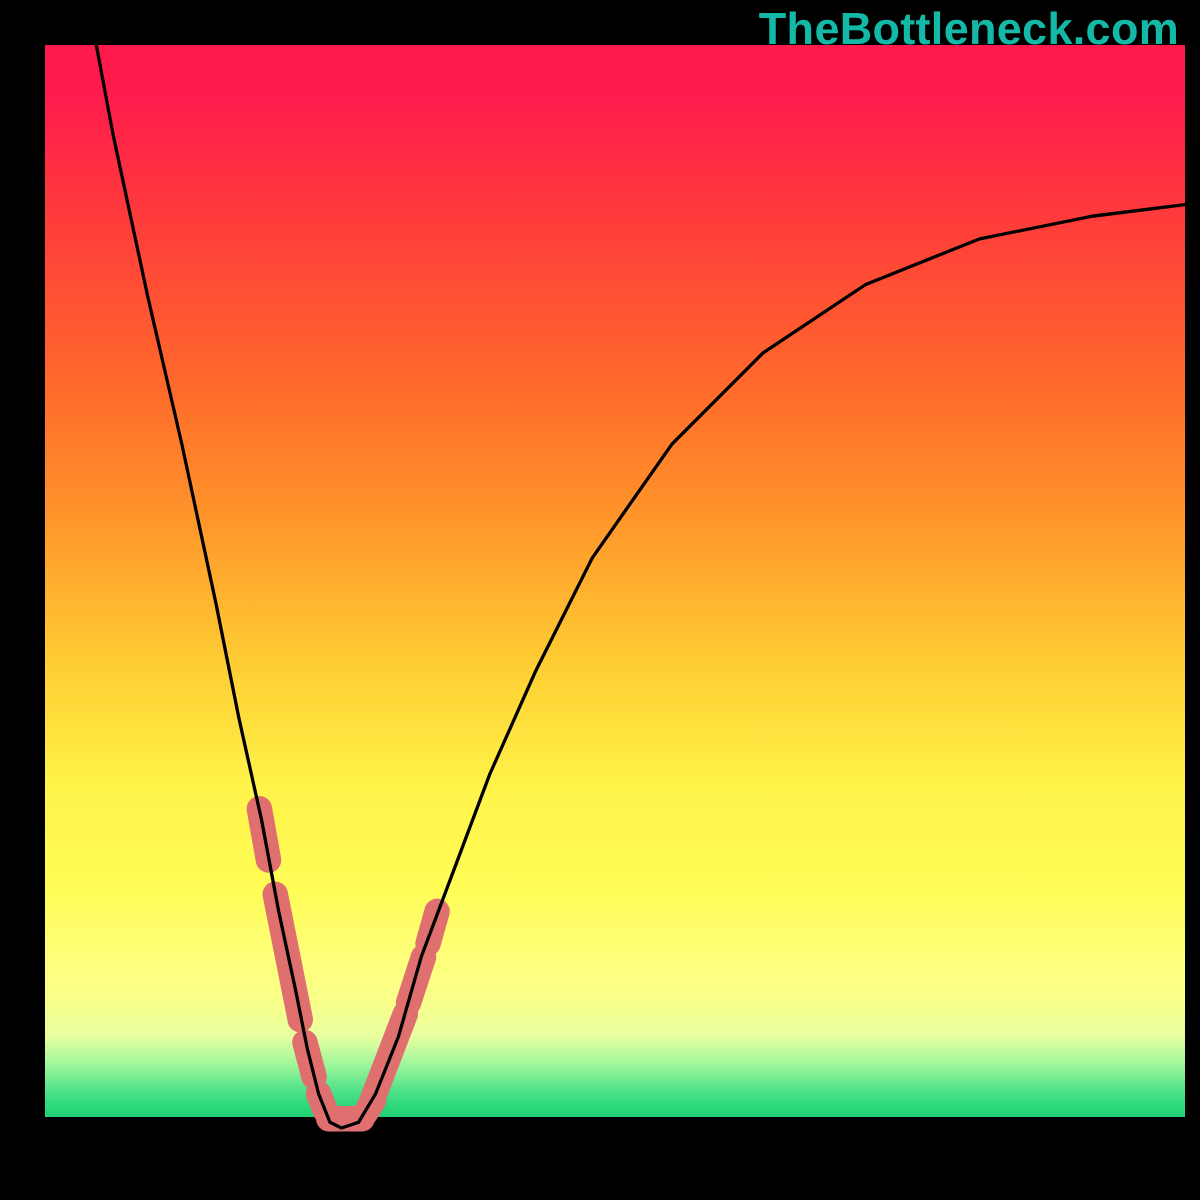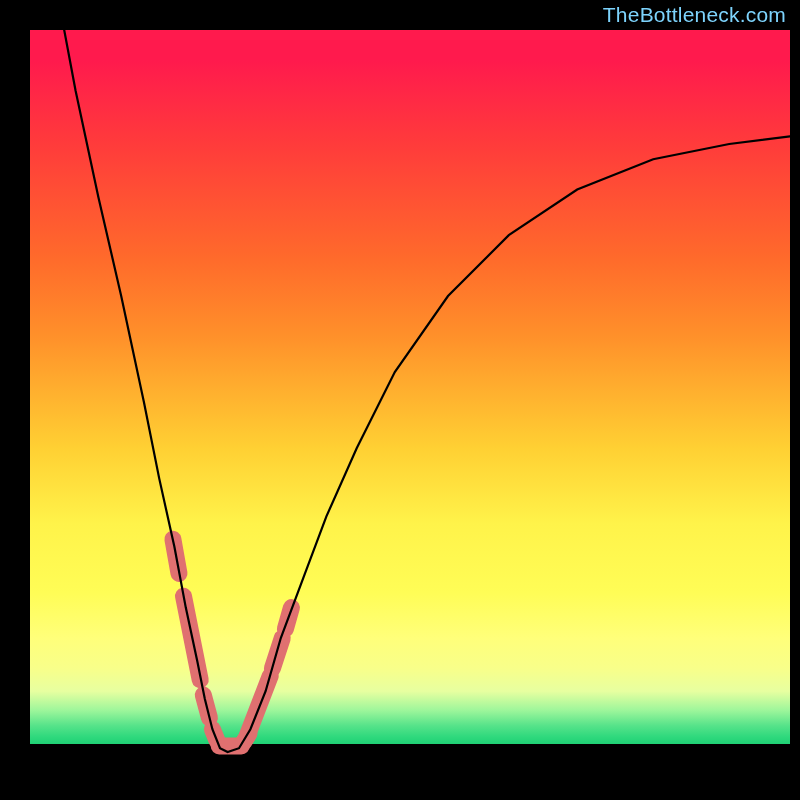--- a/index.html
+++ b/index.html
@@ -68,23 +68,23 @@
   .salmon-path {
     fill: none;
     stroke: #e07070;
     stroke-width: 17;
     stroke-linecap: round;
   }
   .watermark {
     position: absolute;
     top: 3px;
     right: 14px;
-    font-size: 21px;
-    font-weight: 400;
-    color: #7dd3fc;
+    font-size: 30px;
+    font-weight: 700;
+    color: #14b8a6;
     letter-spacing: 0.2px;
   }
 </style>
 </head>
 <body>
 
 <div class="frame">
   <div class="watermark">TheBottleneck.com</div>
 
   <div class="plot-area">

